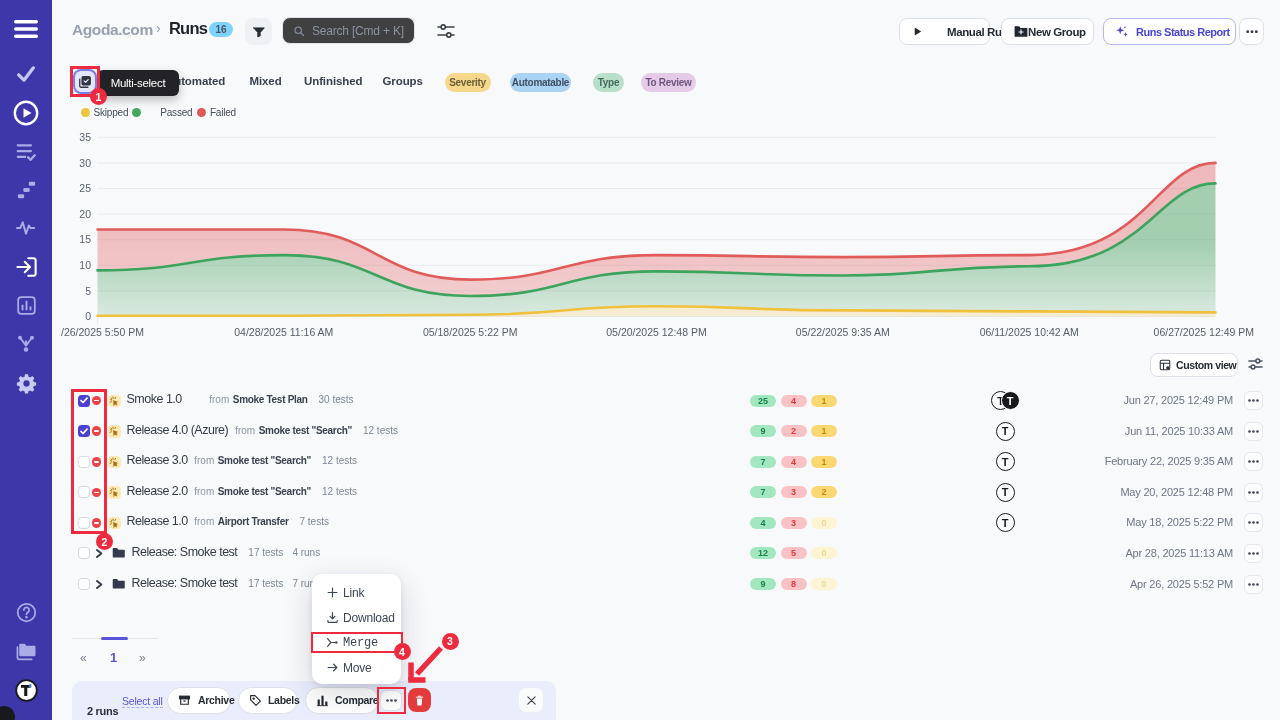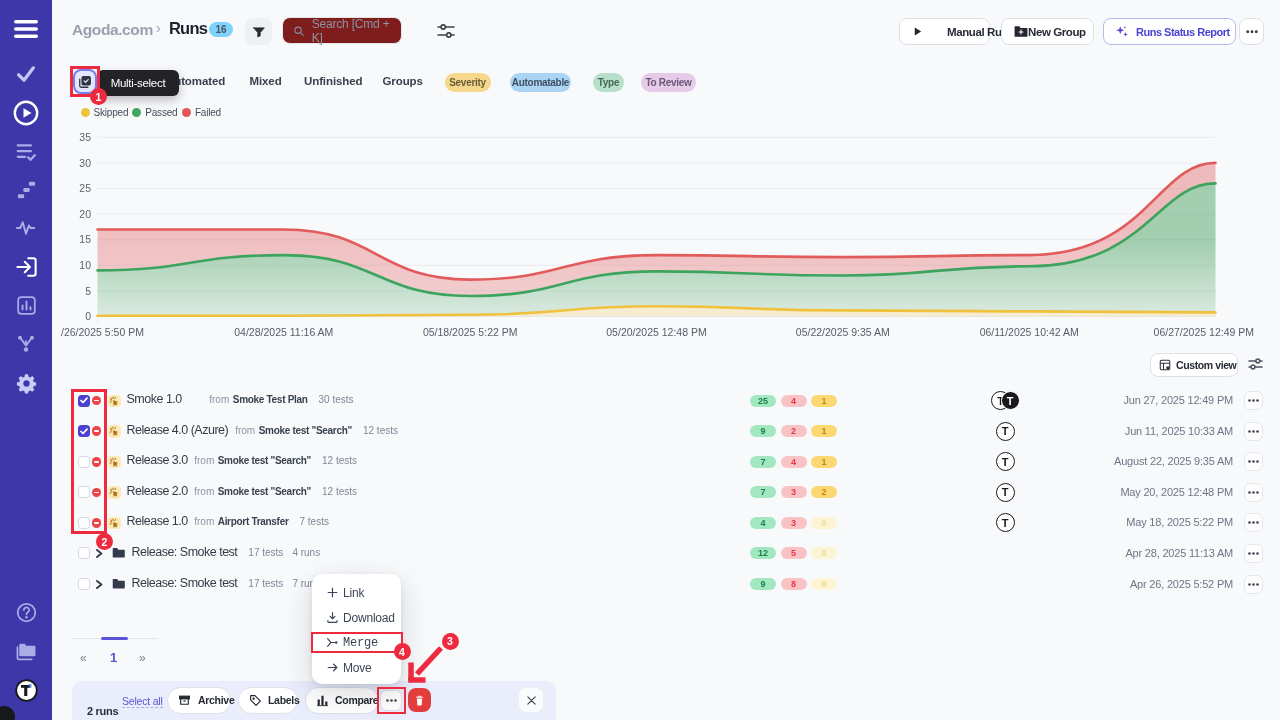--- a/index.html
+++ b/index.html
@@ -117,21 +117,21 @@
 
 <div class="abs" style="left:72px;top:21px;font-size:15.5px;font-weight:600;color:#9aa1ae;letter-spacing:-0.4px;white-space:nowrap;">Agoda.com</div>
 <div class="abs" style="left:156px;top:20px;font-size:14px;color:#9aa1ae;">›</div>
 <div class="abs" style="left:169px;top:19px;font-size:16.5px;font-weight:700;color:#1d222b;letter-spacing:-0.8px;">Runs</div>
 <div class="abs" style="left:209px;top:22px;width:24px;height:15px;background:#7dd3fc;border-radius:8px;display:flex;align-items:center;justify-content:center;font-size:10px;font-weight:700;color:#4b5362;">16</div>
 <div class="abs" style="left:245px;top:18px;width:27px;height:27px;background:#eef0f3;border-radius:8px;display:flex;align-items:center;justify-content:center;">
 <svg width="14" height="14" viewBox="0 0 24 24" fill="#272c35" stroke="#272c35" stroke-width="1.6" stroke-linecap="round" stroke-linejoin="round">
       <path d="M3 5h18l-7 8v5.5l-4 2V13L3 5z"></path>
     </svg>
 </div>
-<div class="abs" style="left:282px;top:17px;width:120px;height:27px;background:#7f1d1d;border:1px solid #e3e5ea;border-radius:8px;display:flex;align-items:center;">
+<div class="abs" style="left:282px;top:17px;width:133px;height:27px;background:#404040;border:1px solid #e3e5ea;border-radius:8px;display:flex;align-items:center;">
 <svg style="margin-left:10px" width="12" height="12" viewBox="0 0 24 24" fill="none" stroke="#81899a" stroke-width="2.4" stroke-linecap="round">
       <circle cx="10.5" cy="10.5" r="6.5"></circle>
       <path d="M15.5 15.5L21 21"></path>
     </svg>
 <span style="margin-left:7px;font-size:12px;color:#8c93a1;letter-spacing:-0.2px;">Search [Cmd + K]</span>
 </div>
 <svg class="abs" style="left:437px;top:24px;" width="18" height="14" viewBox="0 0 18 14" fill="none" stroke="#3a4148" stroke-width="1.6" stroke-linecap="round">
     <path d="M1 3h16M1 11h16"></path>
     <circle cx="6.2" cy="3" r="2.1" fill="#f8f9fb"></circle>
     <circle cx="11.8" cy="11" r="2.1" fill="#f8f9fb"></circle>
@@ -188,21 +188,21 @@
 <div class="tab" style="left:382.5px;">Groups</div>
 <div class="pill" style="left:444.5px;top:72.5px;width:46px;background:#f6d88d;color:#6b5d36;">Severity</div>
 <div class="pill" style="left:510px;top:72.5px;width:61px;background:#abd3f3;color:#3f5066;">Automatable</div>
 <div class="pill" style="left:593px;top:72.5px;width:31px;background:#b7dfc9;color:#46695a;">Type</div>
 <div class="pill" style="left:641px;top:72.5px;width:55px;background:#e6cbe9;color:#6d567c;">To Review</div>
 
 <div class="abs" style="left:81px;top:107px;display:flex;align-items:center;font-size:10px;letter-spacing:-0.2px;color:#454c59;">
 <span style="flex-shrink:0;width:9px;height:9px;border-radius:50%;background:#edc53d;"></span>
     <span style="margin-left:3.5px;">Skipped</span>
 <span style="flex-shrink:0;width:9px;height:9px;border-radius:50%;background:#44a75e;margin-left:4px;"></span>
-    <span style="margin-left:4px;">Passed</span>
+    <span style="margin-left:19px;">Passed</span>
 <span style="flex-shrink:0;width:9px;height:9px;border-radius:50%;background:#e05858;margin-left:5px;"></span>
     <span style="margin-left:3.5px;">Failed</span>
 </div>
 
 <svg class="abs" style="left:0;top:0;" width="1280" height="345" viewBox="0 0 1280 345">
 <g stroke="#e9ebf0" stroke-width="1">
 <path d="M97.5 137.3H1215.5M97.5 162.9H1215.5M97.5 188.5H1215.5M97.5 214.1H1215.5M97.5 239.7H1215.5M97.5 265.3H1215.5M97.5 290.9H1215.5M97.5 316.5H1215.5"></path>
 <path d="M97.5 316.5v8"></path>
 </g>
 <g font-size="10.5" fill="#5b6370" text-anchor="end">
@@ -340,21 +340,21 @@
 <div class="abs" style="left:126.5px;top:453.3px;display:flex;align-items:baseline;white-space:nowrap;">
     <span class="rtitle">Release 3.0</span>
     <span class="rfrom" style="margin-left:6.5px;">from</span>
     <span class="rbold" style="margin-left:3.5px;">Smoke test "Search"</span>
     <span class="rtests" style="margin-left:11px;">12 tests</span>
   </div>
 <div class="cpill" style="left:750px;top:455.8px;background:#a3e7c0;color:#17824f;">7</div>
 <div class="cpill" style="left:780.5px;top:455.8px;background:#f9c3c6;color:#e4393f;">4</div>
 <div class="cpill" style="left:811px;top:455.8px;background:#fbd874;color:#c08a0a;">1</div>
 <div class="abs" style="left:995.5px;top:452.3px;width:19px;height:19px;border-radius:50%;background:#fff;border:1.6px solid #17191d;display:flex;align-items:center;justify-content:center;font-size:11px;font-weight:700;color:#17191d;">T</div>
-<div class="rdate" style="top:455.3px;">August 22, 2025 9:35 AM</div>
+<div class="rdate" style="top:455.3px;">February 22, 2025 9:35 AM</div>
 <div class="rowdots" style="top:452.3px;">
     <svg width="11" height="3" viewBox="0 0 11 3">
       <g fill="#3f4550">
         <circle cx="1.5" cy="1.5" r="1.3"></circle>
         <circle cx="5.5" cy="1.5" r="1.3"></circle>
         <circle cx="9.5" cy="1.5" r="1.3"></circle>
       </g>
     </svg>
   </div>
 <div class="abs" style="left:77.5px;top:486.3px;width:12px;height:12px;background:#fff;border:1.4px solid #d3d7df;border-radius:3.5px;"></div>

